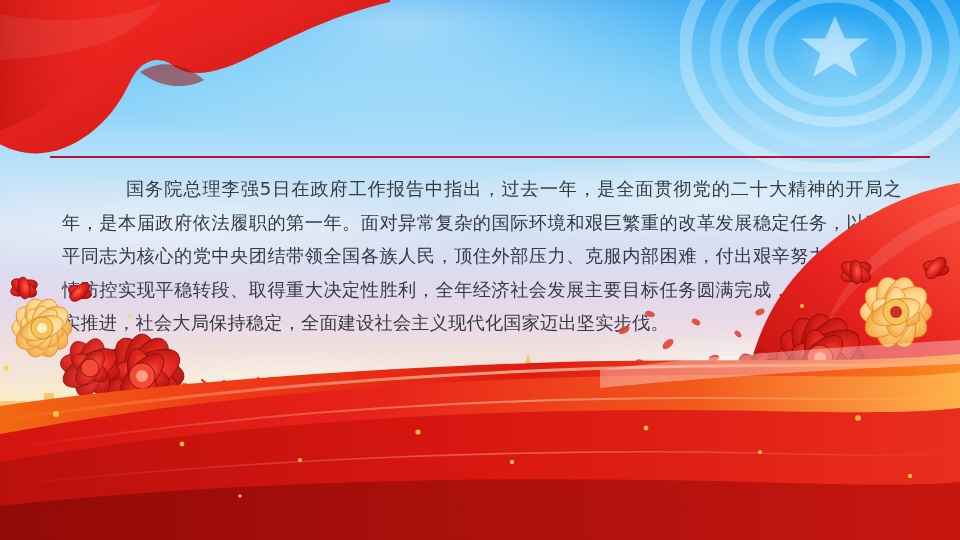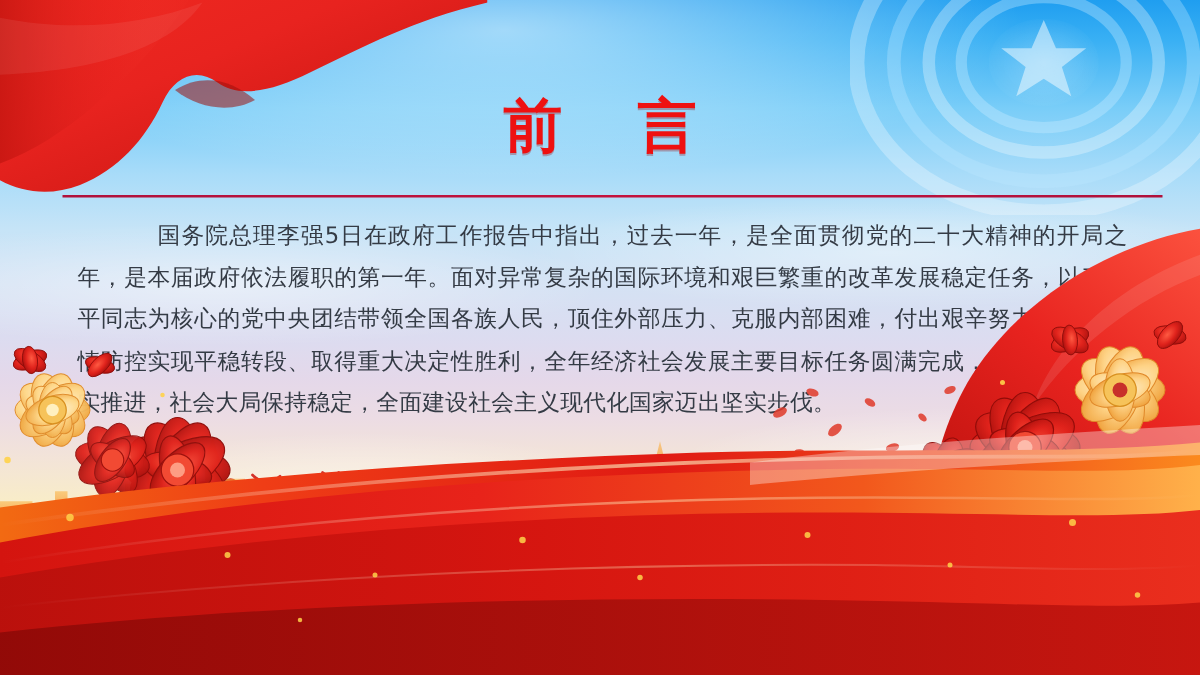--- a/index.html
+++ b/index.html
@@ -136,23 +136,20 @@
       </defs>
       <path d="M0,0 L400,0 L400,16 C340,30 300,52 258,72
                C226,88 200,92 184,80 C168,68 150,74 140,96
                C126,126 104,150 74,162 C48,172 22,168 0,152 Z" fill="url(#fg1)"></path>
       <path d="M0,0 L170,0 C150,34 120,70 86,98 C58,122 28,140 0,148 Z" fill="url(#fg2)"></path>
       <path d="M150,86 C172,72 196,78 214,94 C196,104 170,102 150,86 Z" fill="#9e100d" opacity=".55"></path>
       <path d="M0,26 C60,40 120,36 172,16 C150,48 96,72 0,74 Z" fill="#ffffff" opacity=".07"></path>
     </svg>
   </div>
 
-  <div class="title-wrap">
-    <span class="title">前 言</span>
-  </div>
   <div class="divider"></div>
 
   <div class="body-text">国务院总理李强5日在政府工作报告中指出，过去一年，是全面贯彻党的二十大精神的开局之年，是本届政府依法履职的第一年。面对异常复杂的国际环境和艰巨繁重的改革发展稳定任务，以习近平同志为核心的党中央团结带领全国各族人民，顶住外部压力、克服内部困难，付出艰辛努力，新冠疫情防控实现平稳转段、取得重大决定性胜利，全年经济社会发展主要目标任务圆满完成，高质量发展扎实推进，社会大局保持稳定，全面建设社会主义现代化国家迈出坚实步伐。</div>
 
   <div class="cloudband c2"></div>
 
   <div class="birds">
     <svg viewBox="0 0 140 32">
       <g fill="none" stroke="#d4332a" stroke-width="2.2" stroke-linecap="round">
         <path d="M4,18 C9,13 13,13 17,17 C21,13 25,13 30,17"></path>

